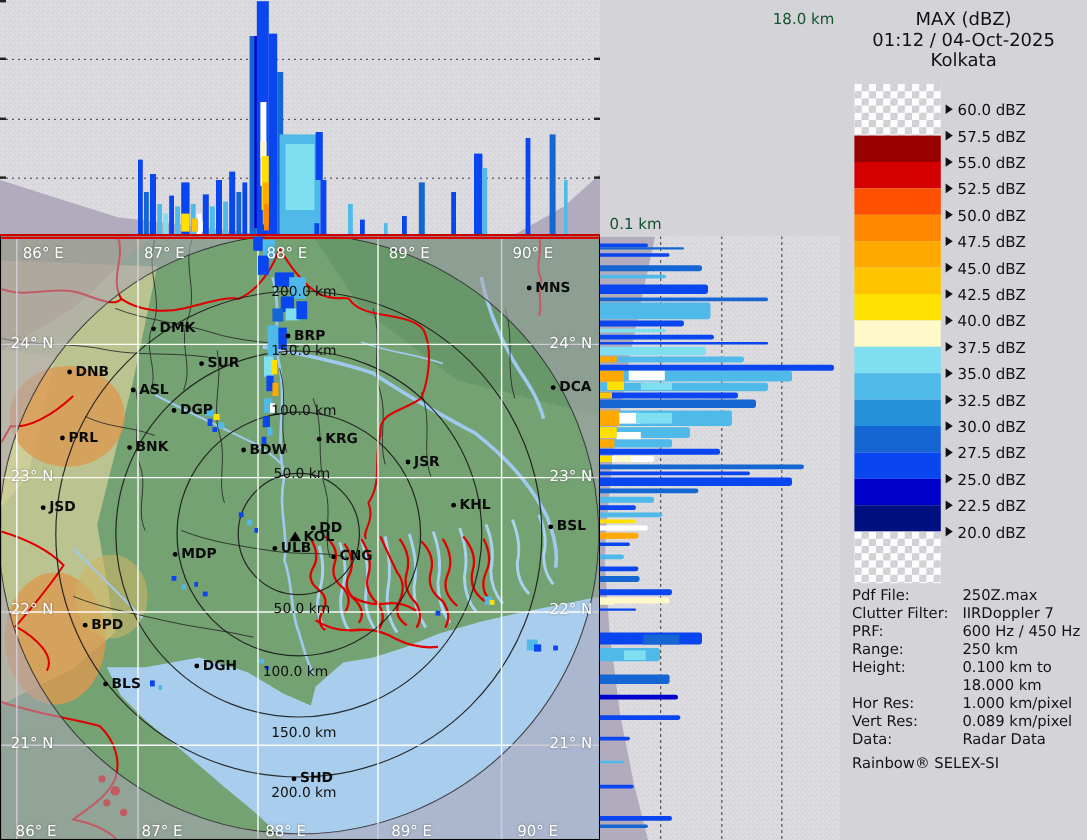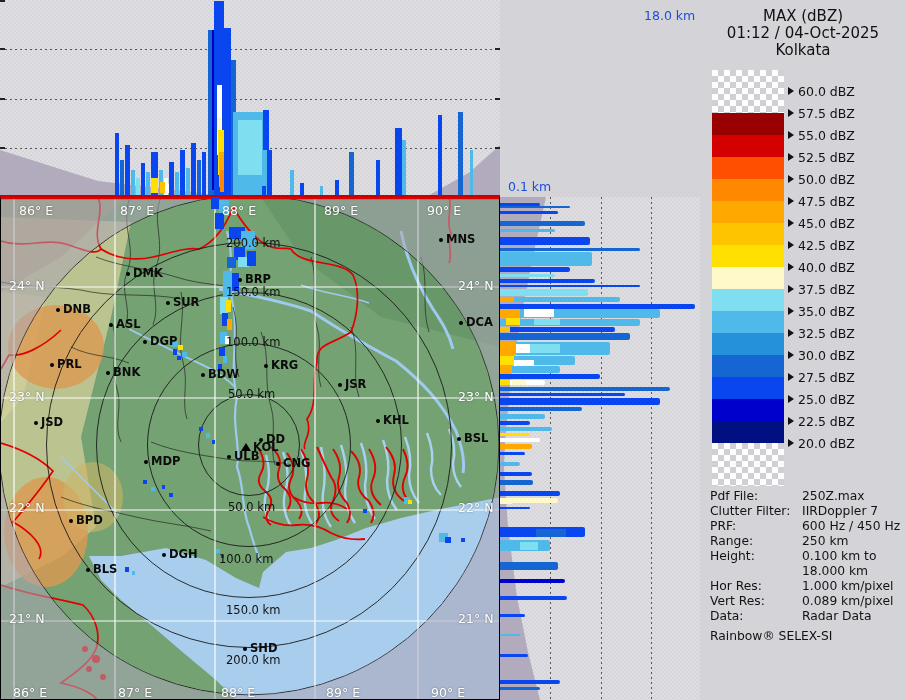--- a/index.html
+++ b/index.html
@@ -12,21 +12,21 @@
   #right-profile{left:500px;top:197px;width:200px;height:503px;}
   .wedge{position:absolute;background:#b2abbe;}
   #wedge-tl{left:0;top:148px;width:234px;height:49px;clip-path:polygon(0 2px,0 49px,234px 49px,98px 33px);}
   #wedge-tr{left:426px;top:143px;width:74px;height:54px;clip-path:polygon(74px 2px,74px 54px,0 54px,44px 29px);}
   #wedge-r{left:0;top:0;width:60px;height:503px;
     clip-path:polygon(0 0,46px 0,34px 55px,22px 115px,11px 180px,5px 245px,4px 272px,8px 330px,17px 400px,28px 455px,40px 503px,0 503px);}
   .hgrid{position:absolute;left:0;width:500px;height:1px;background:repeating-linear-gradient(90deg,#555 0 2px,transparent 2px 5px);}
   .vgrid{position:absolute;top:0;height:503px;width:1px;background:repeating-linear-gradient(180deg,#555 0 2px,transparent 2px 5px);}
   .tick{position:absolute;width:5px;height:2px;background:#222;}
   #top-baseline{position:absolute;left:0;top:195px;width:500px;height:2px;background:#c80000;}
-  .axis-label{position:absolute;font-size:12.5px;color:#1d4ed8;}
+  .axis-label{position:absolute;font-size:12.5px;color:#14532d;}
   #axis-max{left:644px;top:8px;}
   #axis-min{left:508px;top:179px;}
   .bar{position:absolute;}
 
   
   #map{position:absolute;left:0;top:197px;width:500px;height:503px;border-left:1px solid #000;border-bottom:1px solid #000;border-right:1px solid #000;box-sizing:border-box;overflow:hidden;background:#74a273;}
   #map svg{position:absolute;left:0;top:0;}
   .maplabel-white{position:absolute;color:#fff;font-size:12.5px;text-shadow:0 0 2px rgba(40,40,40,.55);white-space:nowrap;}
   .ringlabel{position:absolute;color:#101010;font-size:11.5px;white-space:nowrap;}
   .station{position:absolute;display:flex;align-items:center;white-space:nowrap;}

